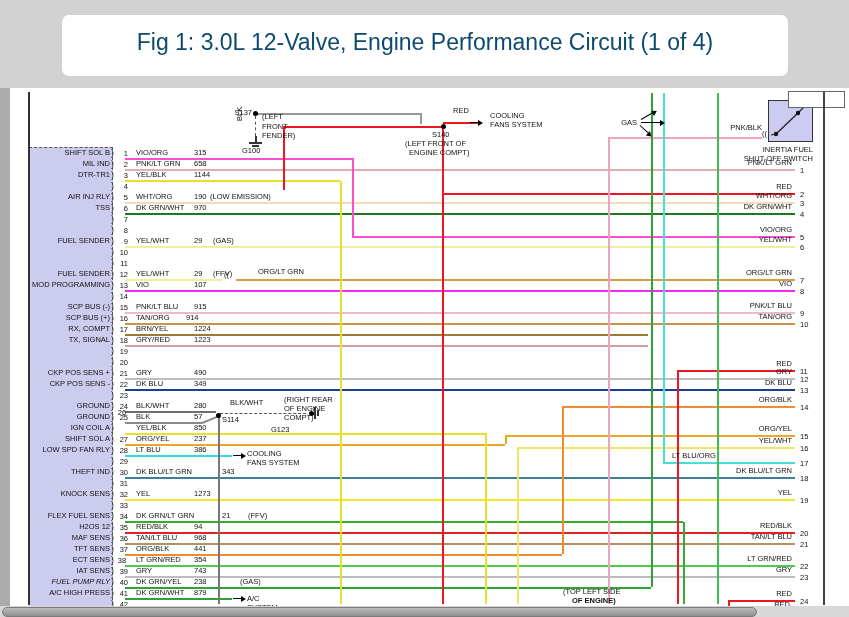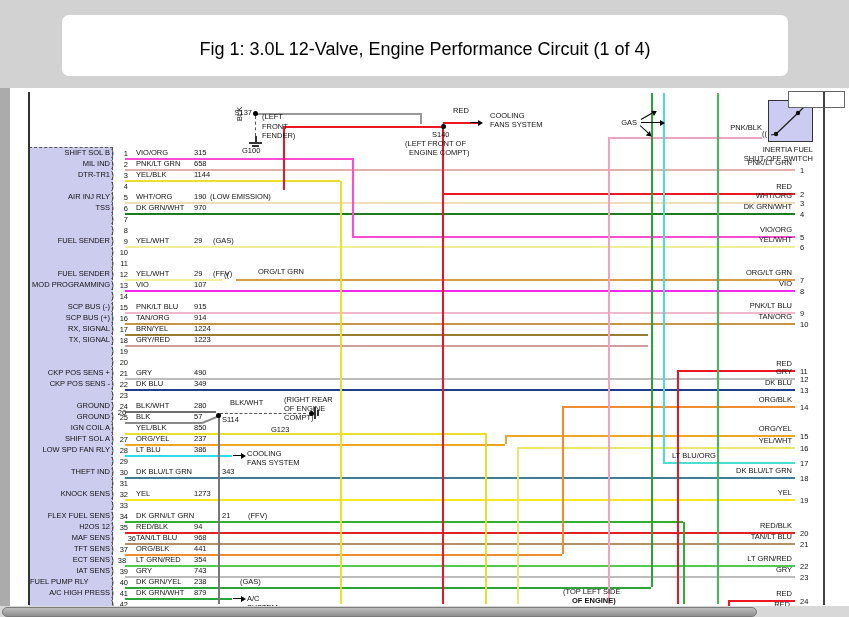--- a/index.html
+++ b/index.html
@@ -1,20 +1,20 @@
 <!DOCTYPE html>
 <html><head>
 <meta charset="utf-8">
 <style>
   html,body{margin:0;padding:0;width:849px;height:617px;overflow:hidden;
     font-family:"Liberation Sans",sans-serif;background:#b5b5b5;}
   .abs{position:absolute;}
   #header{left:0;top:0;width:849px;height:88px;background:#d2d2d2;}
   #title-card{left:62px;top:15px;width:726px;height:61px;background:#ffffff;border-radius:7px;}
-  #title-text{left:0;top:24px;width:726px;text-align:center;font-size:18px;color:#000000;}
+  #title-text{left:0;top:14px;width:726px;text-align:center;font-size:23px;color:#0c4a6e;}
   #diagram{left:10px;top:88px;width:839px;height:529px;background:#ffffff;overflow:hidden;}
   #leftstrip{left:0;top:88px;width:10px;height:529px;background:#ababab;}
   .wire{position:absolute;}
   .txt{position:absolute;font-size:7.5px;line-height:1.05;color:#111;white-space:pre;}
   .num{position:absolute;font-size:7.5px;color:#111;}
   .arcch{position:absolute;font-size:9px;color:#444;}
   .dot{position:absolute;background:#000;border-radius:50%;}
   .arrowline{position:absolute;height:0;border-top:1.2px solid #000;transform-origin:left center;}
   .arrowhead{position:absolute;right:-5px;top:-3.5px;width:0;height:0;
     border-left:5px solid #000;border-top:3px solid transparent;border-bottom:3px solid transparent;}
@@ -99,25 +99,25 @@
     <div class="num" style="left: 106px; top: 215px; width: 12px; text-align: right;">15</div>
     <div class="arcch" style="left: 101px; top: 214px;">)</div>
     <div class="txt" style="left: 20px; top: 215px; width: 80px; text-align: right;">SCP BUS (-)</div>
     <div class="txt" style="left: 126px; top: 215px;">PNK/LT BLU</div>
     <div class="txt" style="left: 184px; top: 215px;">915</div>
     <div class="wire" style="left: 115px; top: 224px; width: 670px; height: 2px; background: rgb(239, 185, 203);"></div>
     <div class="num" style="left: 106px; top: 226px; width: 12px; text-align: right;">16</div>
     <div class="arcch" style="left: 101px; top: 225px;">)</div>
     <div class="txt" style="left: 20px; top: 226px; width: 80px; text-align: right;">SCP BUS (+)</div>
     <div class="txt" style="left: 126px; top: 226px;">TAN/ORG</div>
-    <div class="txt" style="left: 184px; top: 226px;">914</div>
+    <div class="txt" style="left: 176px; top: 226px;">914</div>
     <div class="wire" style="left: 115px; top: 235px; width: 670px; height: 2px; background: rgb(199, 147, 69);"></div>
     <div class="num" style="left: 106px; top: 237px; width: 12px; text-align: right;">17</div>
     <div class="arcch" style="left: 101px; top: 236px;">)</div>
-    <div class="txt" style="left: 20px; top: 237px; width: 80px; text-align: right;">RX, SIGNAL</div>
+    <div class="txt" style="left: 20px; top: 237px; width: 80px; text-align: right;">RX, COMPT</div>
     <div class="txt" style="left: 126px; top: 237px;">BRN/YEL</div>
     <div class="txt" style="left: 184px; top: 237px;">1224</div>
     <div class="wire" style="left: 115px; top: 246px; width: 523px; height: 2px; background: rgb(154, 123, 51);"></div>
     <div class="num" style="left: 106px; top: 248px; width: 12px; text-align: right;">18</div>
     <div class="arcch" style="left: 101px; top: 247px;">)</div>
     <div class="txt" style="left: 20px; top: 248px; width: 80px; text-align: right;">TX, SIGNAL</div>
     <div class="txt" style="left: 126px; top: 248px;">GRY/RED</div>
     <div class="txt" style="left: 184px; top: 248px;">1223</div>
     <div class="wire" style="left: 115px; top: 257px; width: 523px; height: 2px; background: rgb(207, 157, 157);"></div>
     <div class="num" style="left: 106px; top: 259px; width: 12px; text-align: right;">19</div>
@@ -192,21 +192,21 @@
     <div class="txt" style="left: 126px; top: 424px;">DK GRN/LT GRN</div>
     <div class="txt" style="left: 212px; top: 424px;">21</div>
     <div class="txt" style="left: 238px; top: 424px;">(FFV)</div>
     <div class="wire" style="left: 115px; top: 433px; width: 558px; height: 2px; background: rgb(47, 174, 47);"></div>
     <div class="num" style="left: 106px; top: 435px; width: 12px; text-align: right;">35</div>
     <div class="arcch" style="left: 101px; top: 434px;">)</div>
     <div class="txt" style="left: 20px; top: 435px; width: 80px; text-align: right;">H2OS 12</div>
     <div class="txt" style="left: 126px; top: 435px;">RED/BLK</div>
     <div class="txt" style="left: 184px; top: 435px;">94</div>
     <div class="wire" style="left: 115px; top: 444px; width: 670px; height: 2px; background: rgb(224, 34, 34);"></div>
-    <div class="num" style="left: 106px; top: 446px; width: 12px; text-align: right; margin-left: 8px;">36</div>
+    <div class="num" style="left: 106px; top: 446px; width: 12px; text-align: right;">36</div>
     <div class="arcch" style="left: 101px; top: 445px;">)</div>
     <div class="txt" style="left: 20px; top: 446px; width: 80px; text-align: right;">MAF SENS</div>
     <div class="txt" style="left: 126px; top: 446px;">TAN/LT BLU</div>
     <div class="txt" style="left: 184px; top: 446px;">968</div>
     <div class="wire" style="left: 115px; top: 455px; width: 670px; height: 2px; background: rgb(180, 144, 102);"></div>
     <div class="num" style="left: 106px; top: 457px; width: 12px; text-align: right;">37</div>
     <div class="arcch" style="left: 101px; top: 456px;">)</div>
     <div class="txt" style="left: 20px; top: 457px; width: 80px; text-align: right;">TFT SENS</div>
     <div class="txt" style="left: 126px; top: 457px;">ORG/BLK</div>
     <div class="txt" style="left: 184px; top: 457px;">441</div>
@@ -218,21 +218,21 @@
     <div class="txt" style="left: 184px; top: 468px;">354</div>
     <div class="wire" style="left: 115px; top: 477px; width: 670px; height: 2px; background: rgb(78, 203, 78);"></div>
     <div class="num" style="left: 106px; top: 479px; width: 12px; text-align: right;">39</div>
     <div class="arcch" style="left: 101px; top: 478px;">)</div>
     <div class="txt" style="left: 20px; top: 479px; width: 80px; text-align: right;">IAT SENS</div>
     <div class="txt" style="left: 126px; top: 479px;">GRY</div>
     <div class="txt" style="left: 184px; top: 479px;">743</div>
     <div class="wire" style="left: 115px; top: 488px; width: 670px; height: 2px; background: rgb(188, 188, 188);"></div>
     <div class="num" style="left: 106px; top: 490px; width: 12px; text-align: right;">40</div>
     <div class="arcch" style="left: 101px; top: 489px;">)</div>
-    <div class="txt" style="left: 20px; top: 490px; width: 80px; text-align: left;">FUEL PUMP RLY</div>
+    <div class="txt" style="left: 20px; top: 490px; width: 80px; text-align: right; font-style: italic;">FUEL PUMP RLY</div>
     <div class="txt" style="left: 126px; top: 490px;">DK GRN/YEL</div>
     <div class="txt" style="left: 184px; top: 490px;">238</div>
     <div class="txt" style="left: 230px; top: 490px;">(GAS)</div>
     <div class="wire" style="left: 115px; top: 499px; width: 526px; height: 2px; background: rgb(45, 163, 54);"></div>
     <div class="num" style="left: 106px; top: 501px; width: 12px; text-align: right;">41</div>
     <div class="arcch" style="left: 101px; top: 500px;">)</div>
     <div class="txt" style="left: 20px; top: 501px; width: 80px; text-align: right;">A/C HIGH PRESS</div>
     <div class="txt" style="left: 126px; top: 501px;">DK GRN/WHT</div>
     <div class="txt" style="left: 184px; top: 501px;">879</div>
     <div class="wire" style="left: 115px; top: 510px; width: 107px; height: 2px; background: rgb(40, 164, 60);"></div>

